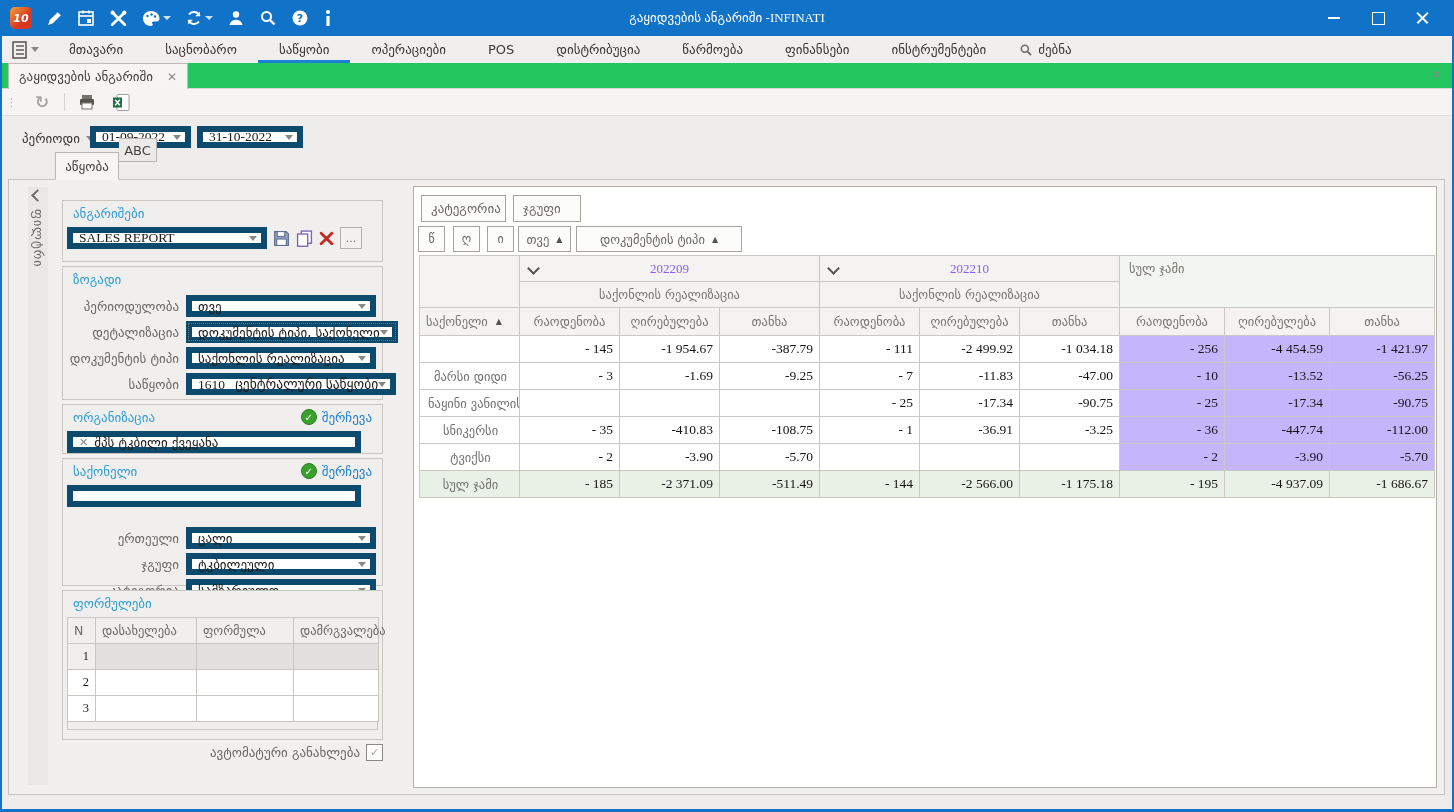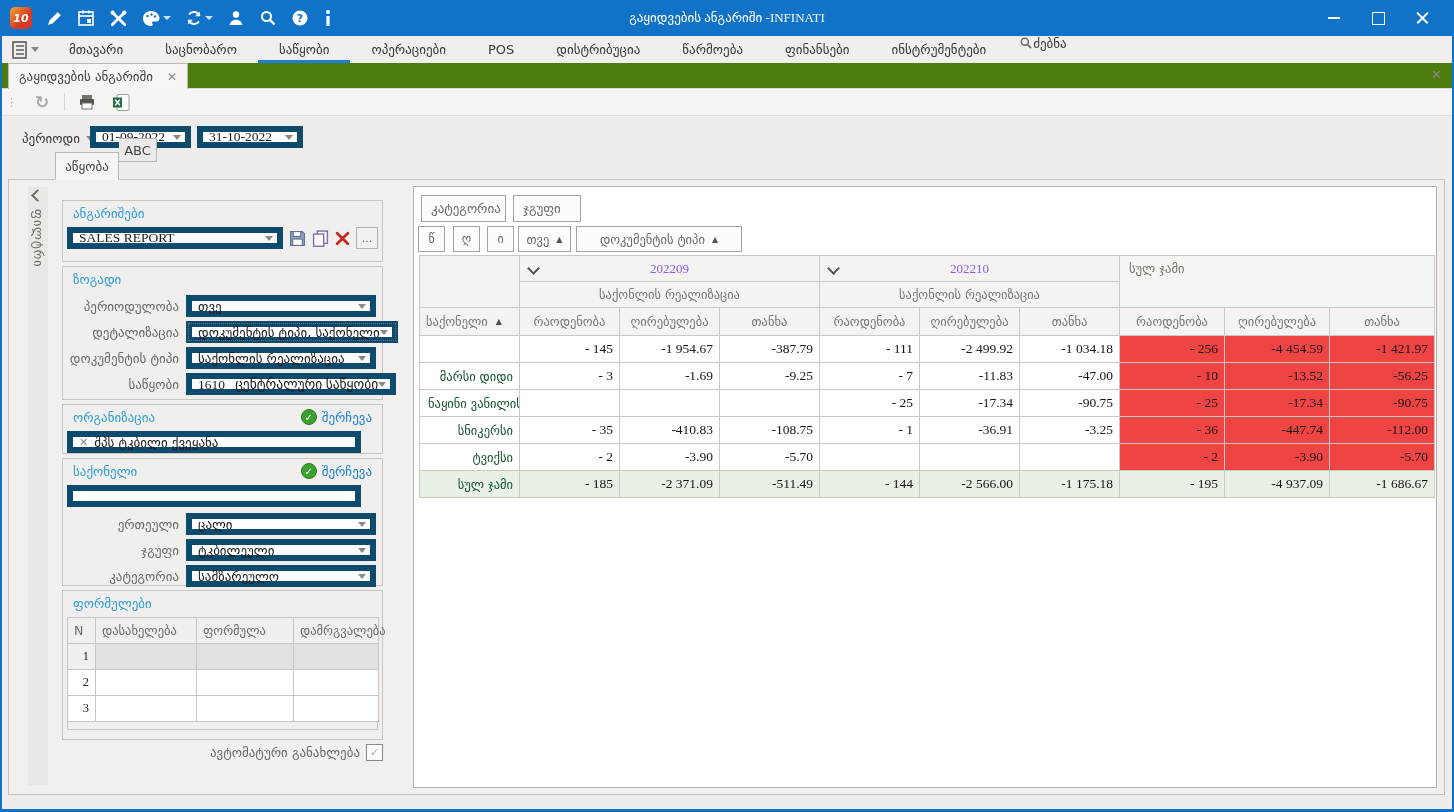--- a/index.html
+++ b/index.html
@@ -24,23 +24,23 @@
   .mini{width:12px;height:0;border-bottom:2px solid #fff}
   .maxi{width:11px;height:11px;border:1.5px solid #fff}
   .x1,.x2{position:absolute;width:15px;height:1.6px;background:#fff}
   .x1{transform:rotate(45deg)}.x2{transform:rotate(-45deg)}
   
   .menubar{position:absolute;left:2px;top:36px;width:1450px;height:27px;background:#f0efed;
            display:flex;align-items:stretch}
   .burger{width:46px;display:flex;align-items:center;justify-content:center;gap:3px}
   .mi{padding:0 21px;display:flex;align-items:center;color:#3b3936;box-sizing:border-box}
   .mi.active{border-bottom:3px solid #1d7fd5;padding-top:3px}
-  .mi-search{display:flex;align-items:flex-start;padding:0 12px}
-  
-  .tabstrip{position:absolute;left:2px;top:63px;width:1450px;height:25px;background:#4d7c0f}
+  .mi-search{display:flex;align-items:center;gap:5px;padding:0 12px}
+  
+  .tabstrip{position:absolute;left:2px;top:63px;width:1450px;height:25px;background:#22c55e}
   .doctab{position:absolute;left:6px;top:0;height:25px;background:#f6f5f3;border:1px solid #bdb9b5;border-bottom:none;
           display:flex;align-items:center;gap:14px;padding:0 10px;color:#46433f;z-index:2}
   .tabx{color:#8a8784;font-size:12px;line-height:1}
   .tabx::before{content:"\2715"}
   .strip-x{position:absolute;right:10px;top:4px;color:#8a8784;font-size:13px}
   .strip-x::before{content:"\2715"}
   
   .toolbar{position:absolute;left:2px;top:88px;width:1450px;height:28px;background:#f5f4f2;
            border-top:1px solid #dbd8d4;border-bottom:1px solid #e2dfdb;display:flex;align-items:center;gap:10px;padding-left:4px;box-sizing:border-box}
   .grip{color:#b3b0ac;font-size:11px;letter-spacing:1px;margin-right:2px}
@@ -114,23 +114,23 @@
   
   .ptable{position:absolute;left:5px;top:68px;border-collapse:collapse;table-layout:fixed;width:1015px;background:#fff}
   .ptable td{border:1px solid #cbc8c4;box-sizing:border-box;font-size:12.5px;color:#7a7672;padding:0 6px;overflow:hidden;white-space:nowrap}
   .ptable .hcell{background:#f4f3f1;text-align:center;height:26px}
   .ptable .corner{background:#f4f3f1}
   .ptable .mcell{height:28px;text-align:center;background:#f4f3f1}
   .ptable .rowfield{height:28px;background:#f4f3f1;text-align:left}
   .ptable .gt{background:#f2f5f0;text-align:left;vertical-align:top;padding:5px 9px}
   .ptable .mon{position:relative}
   .mchev{position:absolute;left:9px;top:8px;width:7px;height:7px;border-left:2px solid #55524f;border-bottom:2px solid #55524f;transform:rotate(-45deg)}
-  .ptable .rname{height:27px;text-align:right;padding-left:8px;color:#14532d;background:#fff}
+  .ptable .rname{height:27px;text-align:center;padding-left:8px;color:#737373;background:#fff}
   .ptable .num{height:27px;text-align:right;font-family:"Liberation Serif","DejaVu Serif",serif;font-size:13.5px;color:#151413;background:#fff}
-  .ptable .tot{background:#ef4444}
+  .ptable .tot{background:#c4b5fd}
   .ptable tr.totalrow td{background:#e9f1e7}
   .rfwrap{display:flex;align-items:center;gap:8px}
   .mlabel{font-family:"Liberation Serif","DejaVu Sans",serif;font-size:13px;color:#8b5cf6}
 </style>
 </head>
 <body>
 
 <div class="titlebar">
   <div class="logo">10</div>
   <span class="tbi">
@@ -292,21 +292,21 @@
 
 <div class="fstrip">
   <span class="fchev"></span>
   <span class="fvert">ფილტრი</span>
 </div>
 
 <div class="sec" style="top:200px;height:62px">
   <div class="sec-h">
       <span>ანგარიშები</span>
     </div>
-  <div class="frow" style="margin:2px 4px 0 4px">
+  <div class="frow" style="margin:2px 20px 0 4px">
     <div class="combo" style="flex:1">
       <span class="cv">SALES REPORT</span>
       <span class="tri"></span>
     </div>
     <span class="ricons">
       <svg width="17" height="17" viewBox="0 0 16 16">
           <path d="M1.5 1.5h11l2 2v11h-13z" fill="#8fa0c0" stroke="#5d6d92"></path>
           <rect x="4" y="1.5" width="7" height="4.5" fill="#fff" stroke="#5d6d92"></rect>
           <rect x="3.5" y="8.5" width="9" height="6" fill="#fff" stroke="#5d6d92"></rect>
         </svg>
@@ -376,21 +376,21 @@
     <span>საქონელი</span>
       <span class="sp"></span>
     <span class="oklink">
       <span class="okdot"></span>
       <span>შერჩევა</span>
     </span>
   </div>
   <div class="combo wide">
     <span class="cv val-g"></span>
   </div>
-  <div class="frow" style="margin-top:6px">
+  <div class="frow" style="margin-top:20px">
     <span class="flab">ერთეული</span>
     <div class="combo">
       <span class="cv val-g">ცალი</span>
         <span class="tri"></span>
     </div>
   </div>
   <div class="frow">
     <span class="flab">ჯგუფი</span>
     <div class="combo">
       <span class="cv val-g">ტკბილეული</span>

